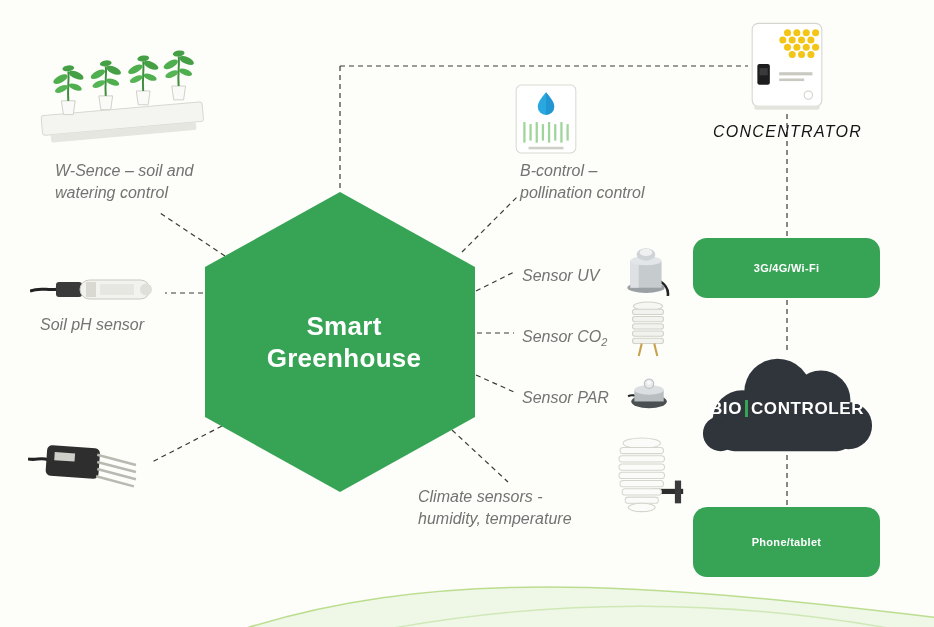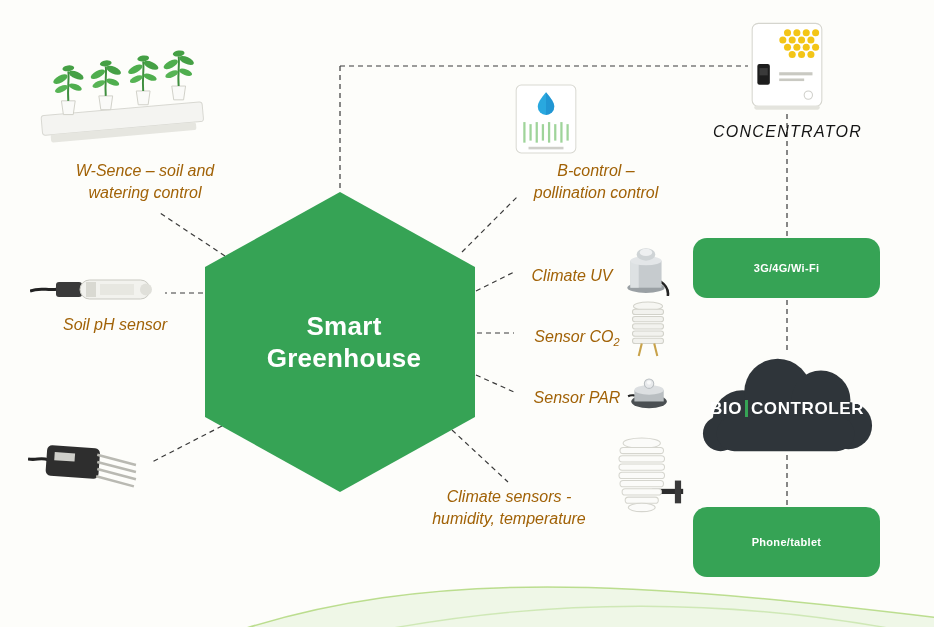--- a/index.html
+++ b/index.html
@@ -7,21 +7,21 @@
   body { font-family:"Liberation Sans", sans-serif; }
   .canvas {
     position:relative; width:934px; height:627px;
     background:#fdfdfa; overflow:hidden;
   }
   .abs { position:absolute;font-style:italic; }
   .connectors, .bottom-curve {
     position:absolute; left:0; top:0; width:934px; height:627px; pointer-events:none;
   }
   .label {
-    font-size:16px; line-height:1.38; color:#a16207;text-align:center;
+    font-size:16px; line-height:1.38; color:#737373;
   }
   .hexagon {
     position:absolute; left:205px; top:192px; width:270px; height:300px;
     background:#36a355;
     clip-path:polygon(50% 0%, 100% 25%, 100% 75%, 50% 100%, 0% 75%, 0% 25%);
     display:flex; align-items:center; justify-content:center; text-align:center;padding-left:8px;
   }
   .hex-title { color:#ffffff; font-weight:bold; font-size:26px; line-height:1.25; letter-spacing:0.3px; }
   .pill {
     position:absolute; background:#36a355; color:#ffffff; border-radius:14px;
@@ -181,21 +181,21 @@
       <rect x="11" y="46" width="8" height="7" fill="#3a3a3a"></rect>
       <g fill="#c9c9c2">
         <rect x="30" y="50" width="32" height="3"></rect>
         <rect x="30" y="56" width="24" height="2.5"></rect>
       </g>
       <circle cx="58" cy="72" r="4" stroke="#cfcfca" fill="none"></circle>
     </svg>
   </figure>
   <div class="concentrator-label abs" style="left:700px; top:123px; width:175px;">CONCENTRATOR</div>
 
-  <div class="label abs" style="left:522px; top:265px; width:100px;">Climate UV</div>
+  <div class="label abs" style="left:522px; top:265px; width:100px;">Sensor UV</div>
   <figure class="abs" style="left:623px; top:242px; width:47px; height:54px;">
     <svg viewBox="0 0 45 52" preserveAspectRatio="xMidYMid meet">
       <path d="M36 38 C42 42 44 46 43 52" stroke="#222222" stroke-width="2.5" fill="none"></path>
       <ellipse cx="22" cy="44" rx="18" ry="5" fill="#9aa0a4"></ellipse>
       <rect x="7" y="18" width="30" height="26" fill="#c6cbce"></rect>
       <rect x="7" y="18" width="8" height="26" fill="#dde1e3"></rect>
       <ellipse cx="22" cy="18" rx="15" ry="4.5" fill="#e3e6e8"></ellipse>
       <ellipse cx="22" cy="12" rx="9" ry="6" fill="#cfd4d6"></ellipse>
       <ellipse cx="22" cy="10" rx="6" ry="3.5" fill="#eef0f1"></ellipse>
     </svg>

